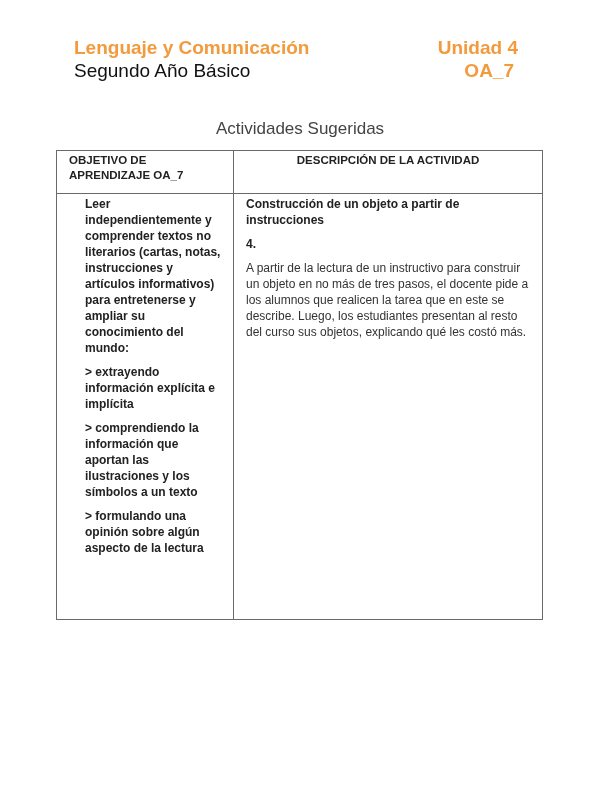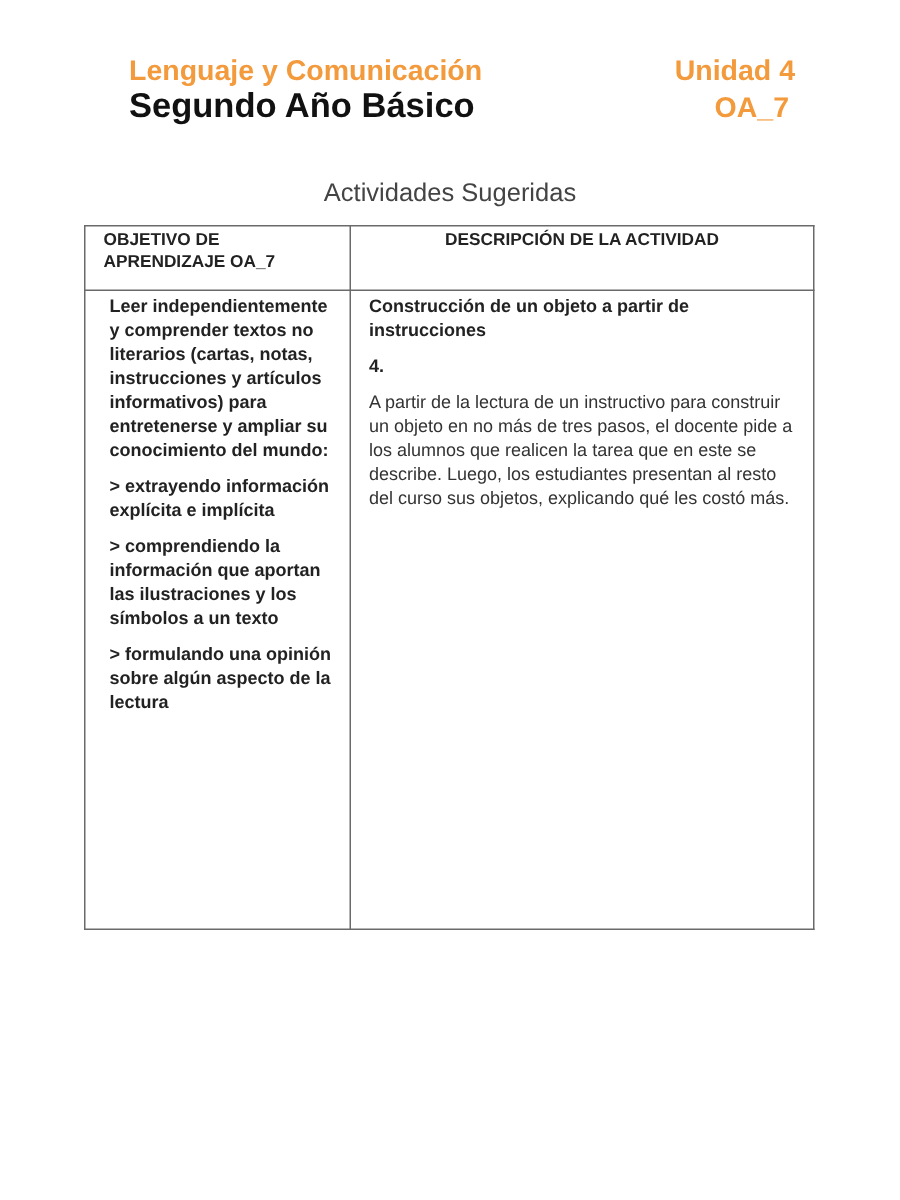--- a/index.html
+++ b/index.html
@@ -10,38 +10,38 @@
     body {
       width: 600px;
       height: 800px;
       position: relative;
       font-family: "Liberation Sans", sans-serif;
       color: #222222;
       overflow: hidden;
     }
     .header {
       position: absolute;
-      left: 86px;
+      left: 74px;
       top: 36px;
       width: 444px;
     }
     .header-row {
       display: flex;
       justify-content: space-between;
       align-items: baseline;
     }
     .subject {
       font-size: 19px;
       font-weight: bold;
       color: #f39a3c;
       line-height: 23px;
     }
     .grade {
-      font-size: 23px;
-      font-weight: bold;
+      font-size: 19px;
+      font-weight: normal;
       color: #111111;
       line-height: 23px;
     }
     .unit, .oa {
       font-size: 19px;
       font-weight: bold;
       color: #f39a3c;
       line-height: 23px;
       text-align: right;
     }
@@ -80,21 +80,21 @@
     .col-left { width: 152px; text-align: left; }
     .col-right { text-align: center; }
     .left-cell {
       font-size: 12px;
       font-weight: bold;
       color: #222222;
       line-height: 16px;
       padding-top: 3px;
     }
     .left-cell p {
-      margin: 0 0 8px 4px;
+      margin: 0 0 8px 16px;
     }
     .right-cell {
       font-size: 12px;
       color: #333333;
       line-height: 16px;
       padding-top: 3px;
     }
     .activity-title {
       font-weight: bold;
       margin: 0 0 8px 0;

